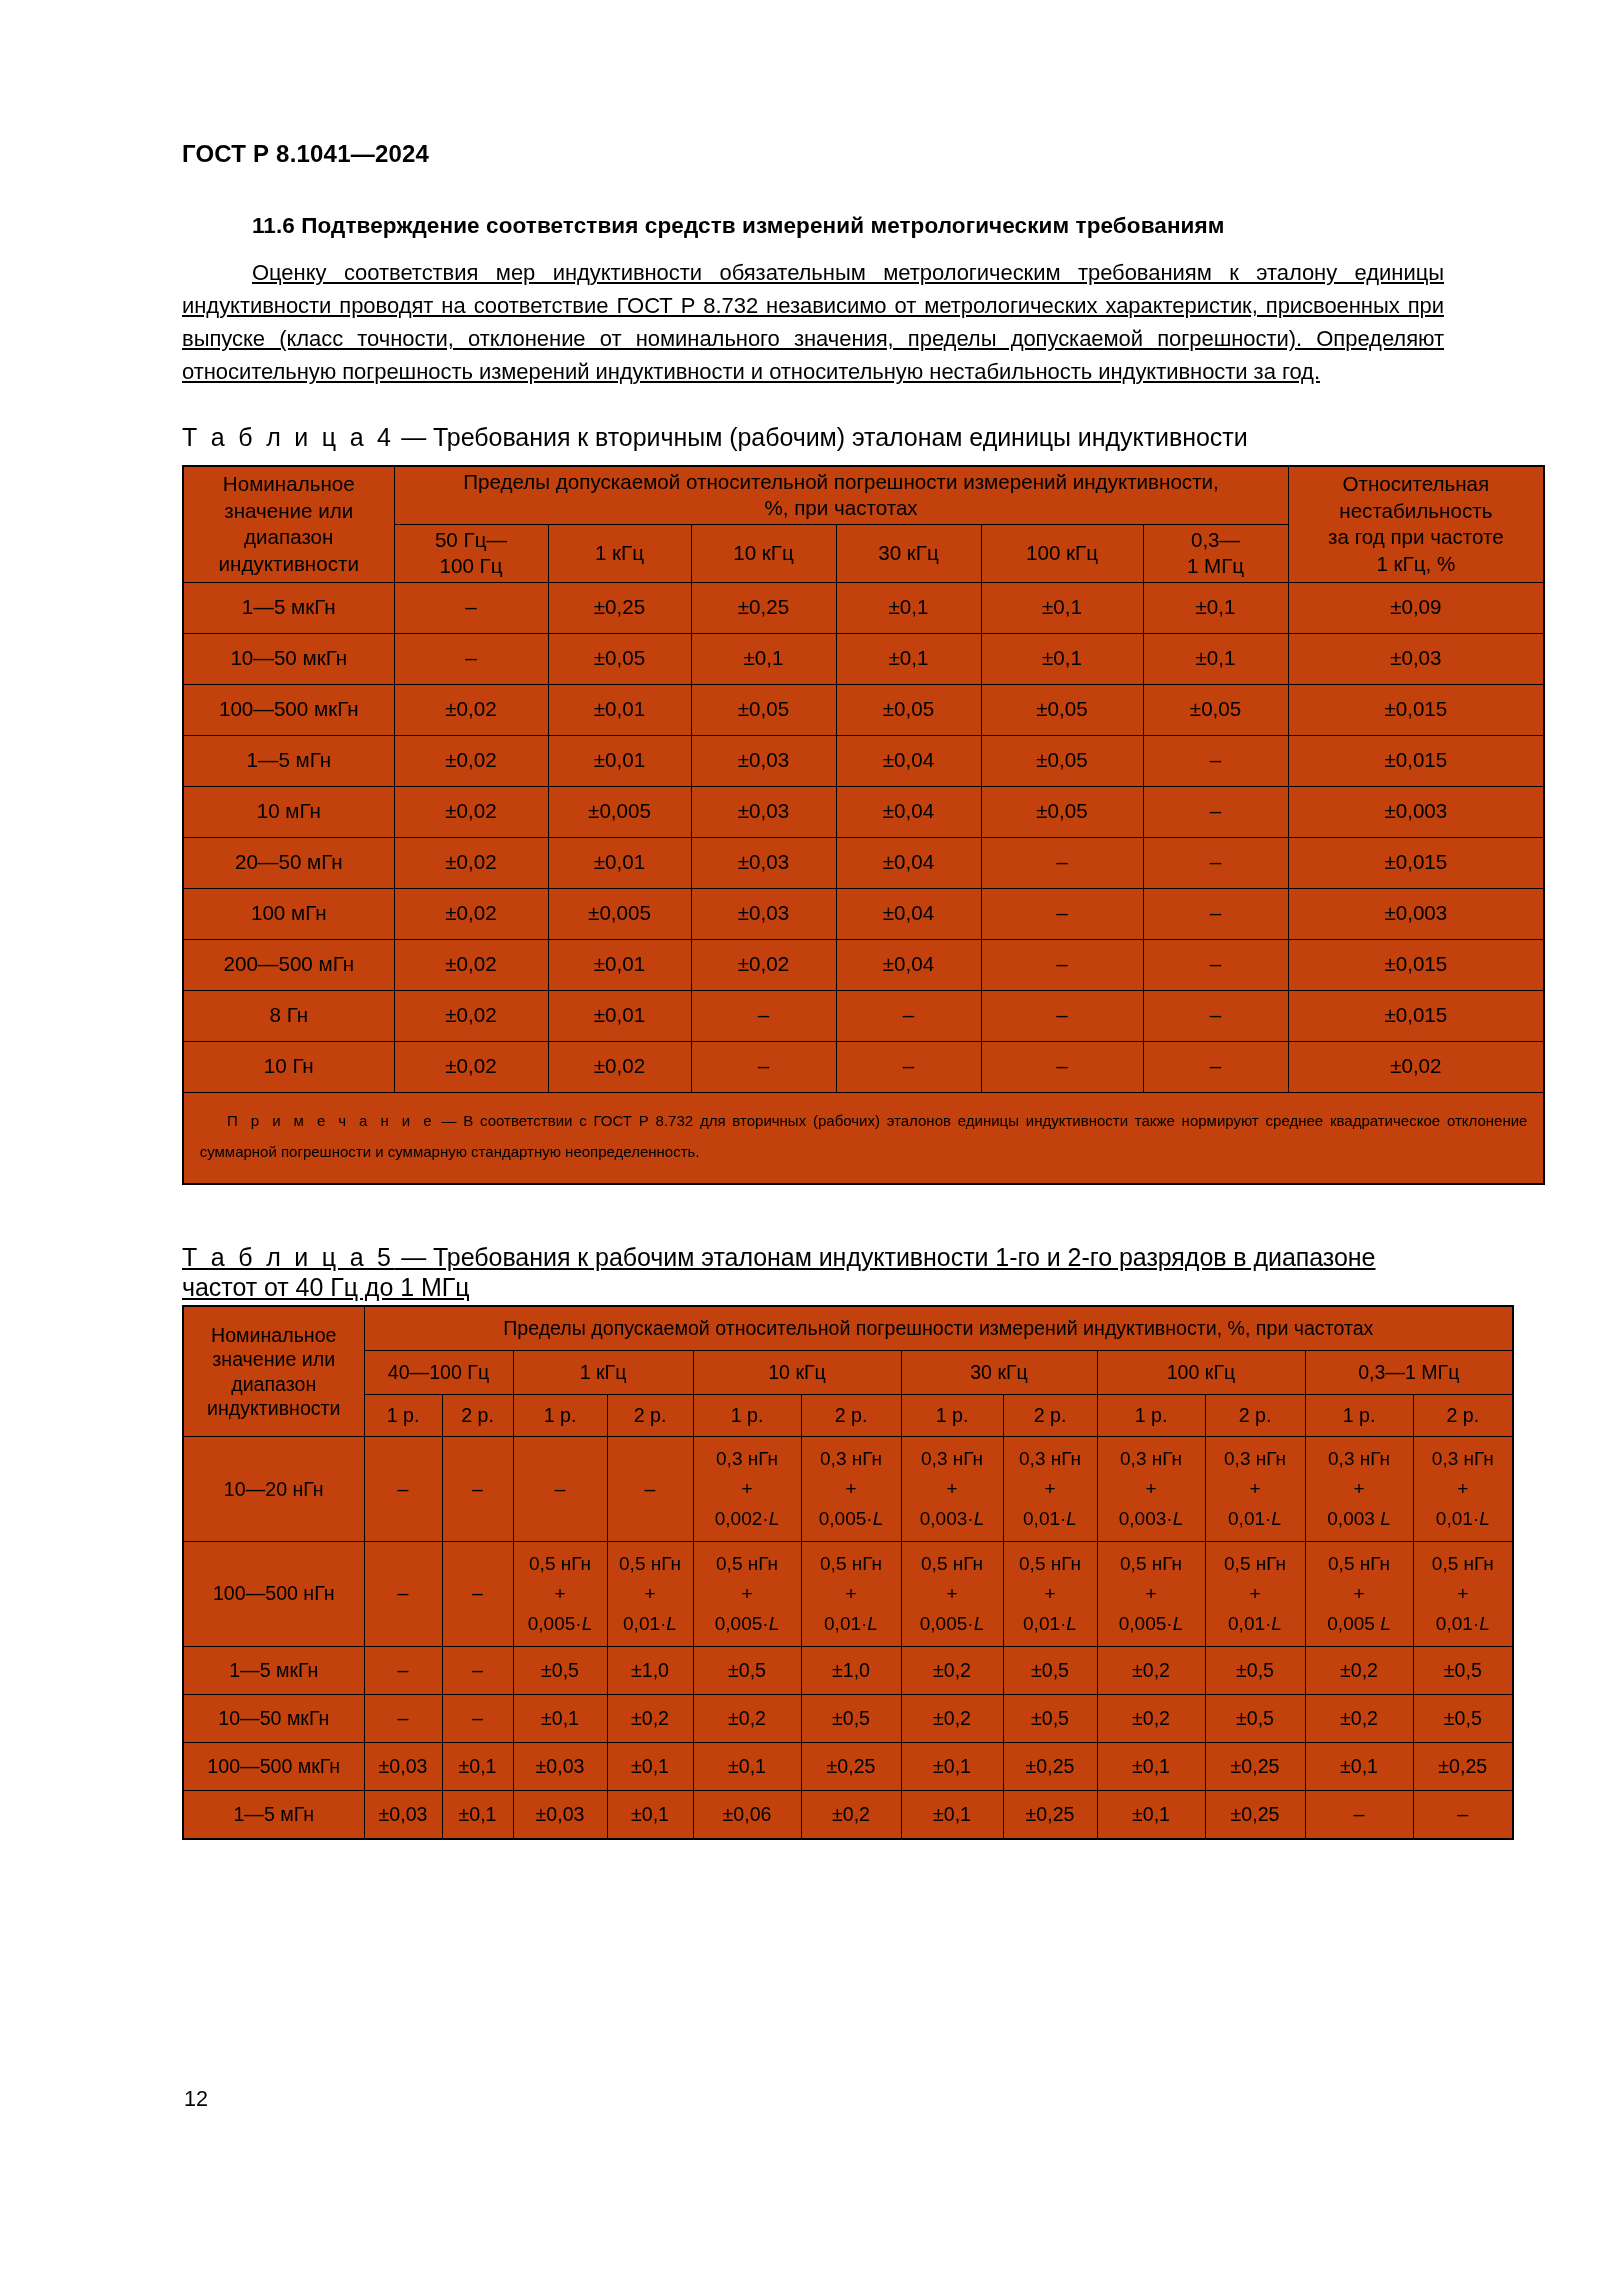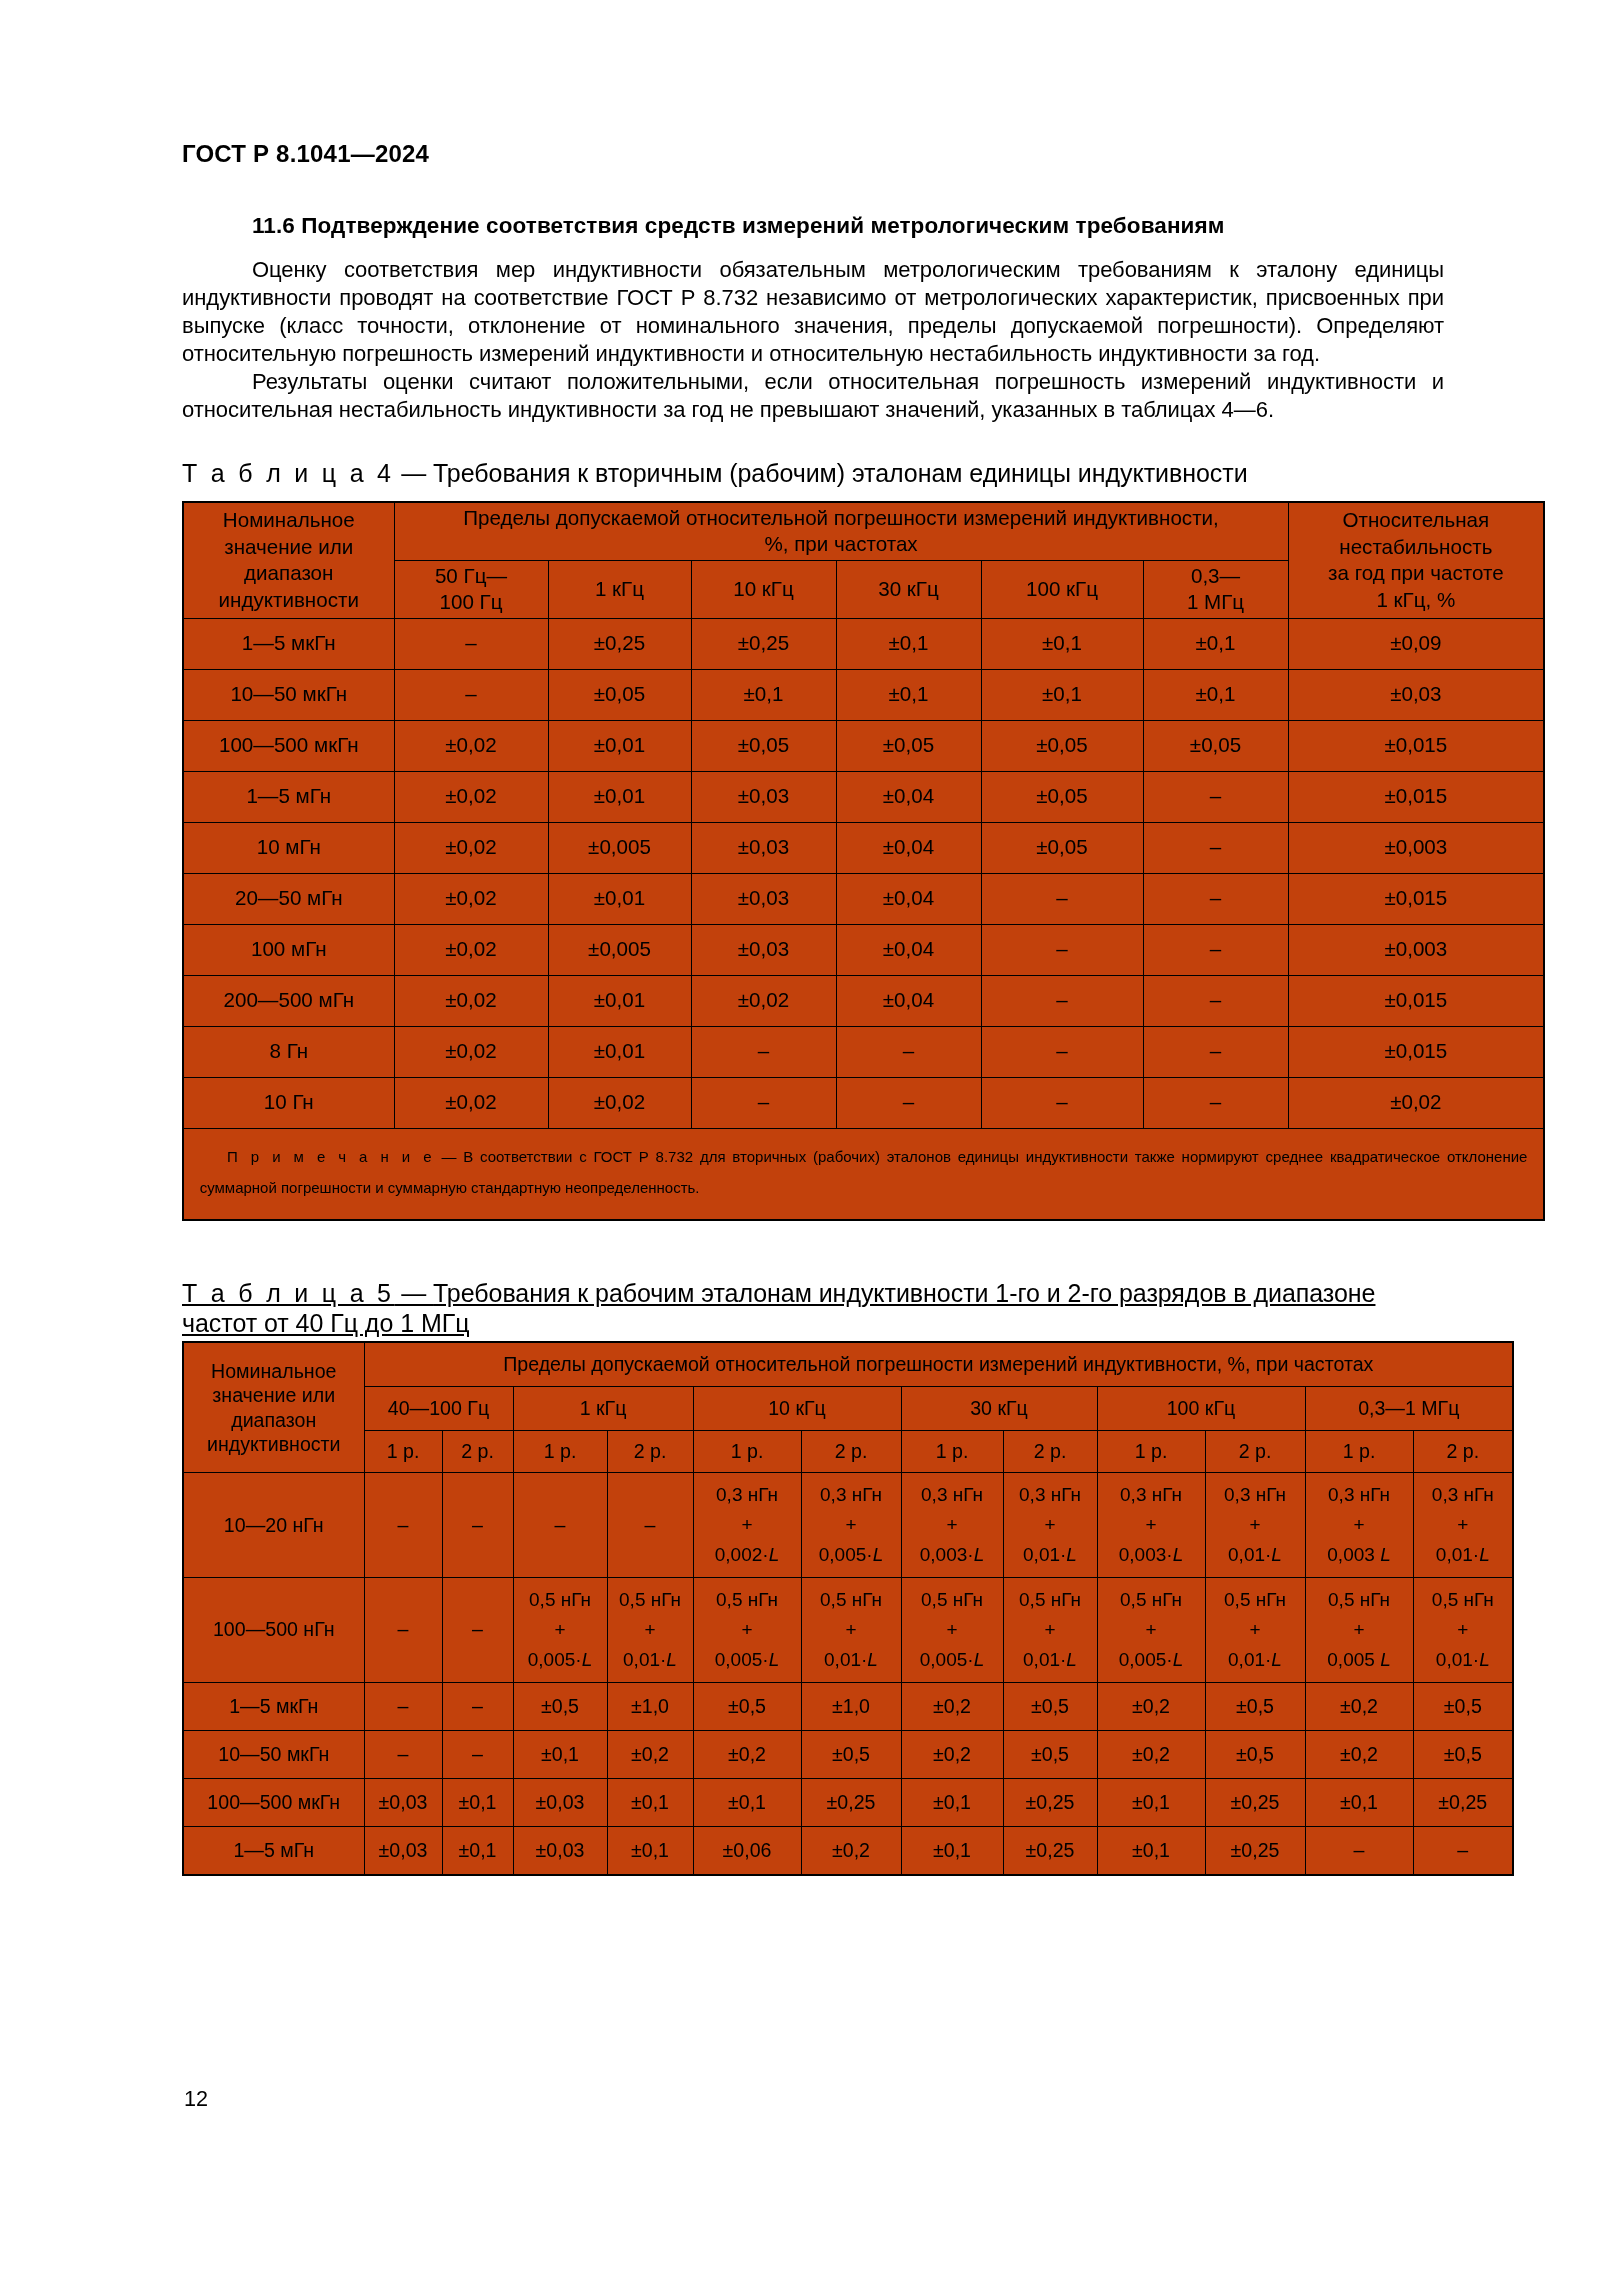--- a/index.html
+++ b/index.html
@@ -42,27 +42,28 @@
   h2.section-title {
     font-size: 22.5px;
     font-weight: bold;
     margin: 0 0 15.7px 0;
     padding-left: 70px;
     line-height: 1.3;
     letter-spacing: 0.1px;
   }
   p.body-par {
     font-size: 22px;
-    line-height: 28px;
+    line-height: 33px;
     margin: 0;
     text-align: justify;
     text-justify: inter-word;
     text-indent: 70px;
     letter-spacing: -0.05px;
     hyphens: manual;
+    text-decoration: underline;
   }
   p.body-par + p.body-par { margin-top: 0; }
 
   .table-caption {
     font-size: 25px;
     line-height: 30px;
     margin: 0;
     letter-spacing: -0.05px;
   }
   .table-caption .spaced {
@@ -141,21 +142,20 @@
 
 <div class="page">
 
   <div class="doc-header">ГОСТ Р 8.1041—2024</div>
 
   <div class="content">
 
     <h2 class="section-title">11.6  Подтверждение соответствия средств измерений метрологическим требованиям</h2>
 
     <p class="body-par">Оценку соответствия мер индуктивности обязательным метрологическим требованиям к эталону единицы индуктивности проводят на соответствие ГОСТ Р 8.732 независимо от метрологических харак­теристик, присвоенных при выпуске (класс точности, отклонение от номинального значения, пределы допускаемой погрешности). Определяют относительную погрешность измерений индуктивности и от­носительную нестабильность индуктивности за год.</p>
-    <p class="body-par">Результаты оценки считают положительными, если относительная погрешность измерений индук­тивности и относительная нестабильность индуктивности за год не превышают значений, указанных в таблицах 4—6.</p>
 
     <p class="table-caption cap-t4"><span class="spaced">Т а б л и ц а  4</span><span> — </span><span>Требования к вторичным (рабочим) эталонам единицы индуктивности</span></p>
 
     <table class="gost" id="table4">
       <colgroup>
         <col class="c-name">
           <col class="c-f1">
           <col class="c-f2">
           <col class="c-f3">
         <col class="c-f4">

